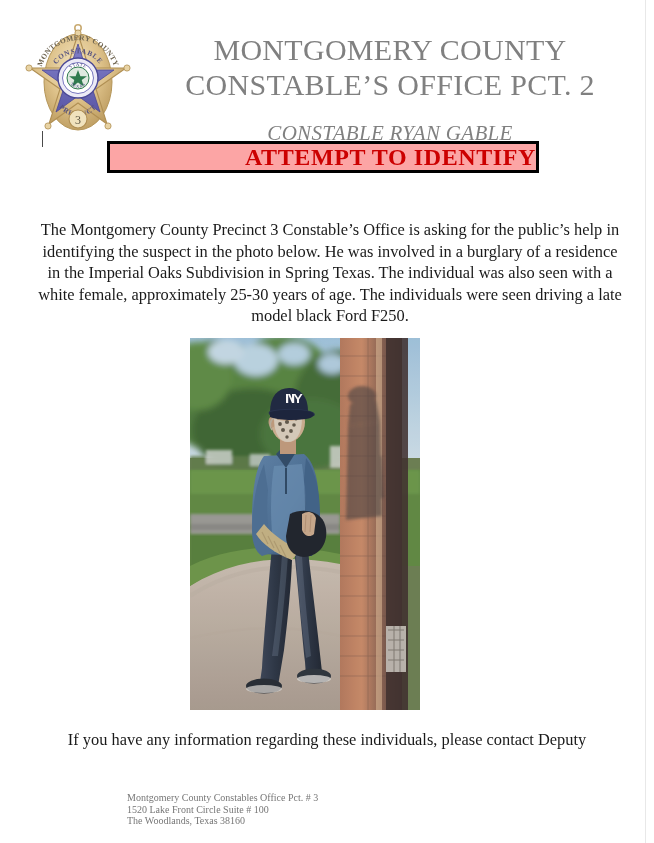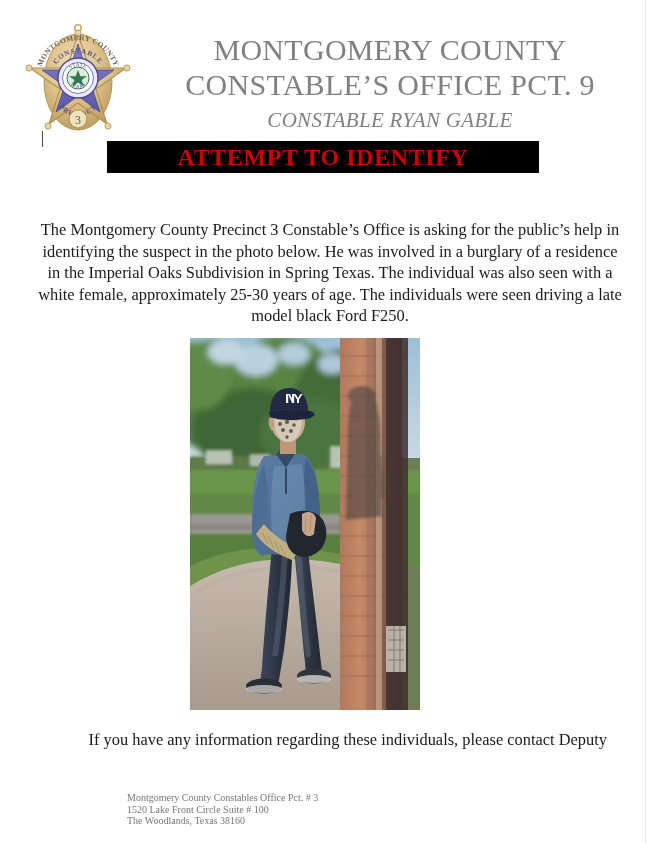--- a/index.html
+++ b/index.html
@@ -47,46 +47,46 @@
     letter-spacing: 0.3px;
     white-space: nowrap;
   }
   .subtitle-line {
     font-family: "Liberation Serif", "DejaVu Serif", serif;
     font-style: italic;
     font-size: 21px;
     line-height: 27px;
     color: #808080;
     letter-spacing: 0.3px;
-    margin-top: 5px;
+    margin-top: 18px;
   }
 
   
   .caret-artifact {
     position: absolute;
     left: 42px;
     top: 131px;
     width: 1px;
     height: 16px;
     background: #4a4a4a;
   }
 
   
   .attempt-box {
     position: absolute;
     left: 107px;
     top: 141px;
     width: 432px;
     height: 32px;
     border: 3px solid #000000;
-    background: #000000;
+    background: #fca5a5;
     box-sizing: border-box;
     display: flex;
     align-items: center;
-    justify-content: center;
+    justify-content: flex-end;
   }
   .attempt-text {
     font-family: "Liberation Serif", "DejaVu Serif", serif;
     font-weight: bold;
     font-size: 24px;
     color: #cc0000;
     letter-spacing: 0.6px;
     line-height: 24px;
     white-space: nowrap;
   }
@@ -114,21 +114,21 @@
     background: #6b7f52;
   }
   .photo-frame svg { display: block; width: 230px; height: 372px; }
 
   
   .contact-block {
     position: absolute;
     left: 47px;
     top: 728px;
     width: 560px;
-    text-align: right;
+    text-align: center;
     font-size: 16.4px;
     line-height: 23px;
     color: #1a1a1a;
   }
 
   
   .footer-block {
     position: absolute;
     left: 127px;
     top: 792px;
@@ -212,21 +212,21 @@
         <textPath href="#arcBot" startOffset="50%" text-anchor="middle">PRECINCT</textPath>
       </text>
 
       <circle cx="56" cy="99" r="9" fill="#f0e2bd" stroke="#b08f53" stroke-width="1.1"></circle>
       <text x="56" y="103.5" font-size="12" fill="#5a5340" font-family="Liberation Serif, serif" text-anchor="middle">3</text>
     </svg>
   </div>
 
   <div class="title-block">
     <div class="title-line">MONTGOMERY COUNTY</div>
-    <div class="title-line">CONSTABLE’S OFFICE PCT. 9</div>
+    <div class="title-line">CONSTABLE’S OFFICE PCT. 2</div>
     <div class="subtitle-line">CONSTABLE RYAN GABLE</div>
   </div>
 </div>
 
 <div class="caret-artifact"></div>
 
 <div class="attempt-box">
   <div class="attempt-text">ATTEMPT TO IDENTIFY</div>
 </div>
 

